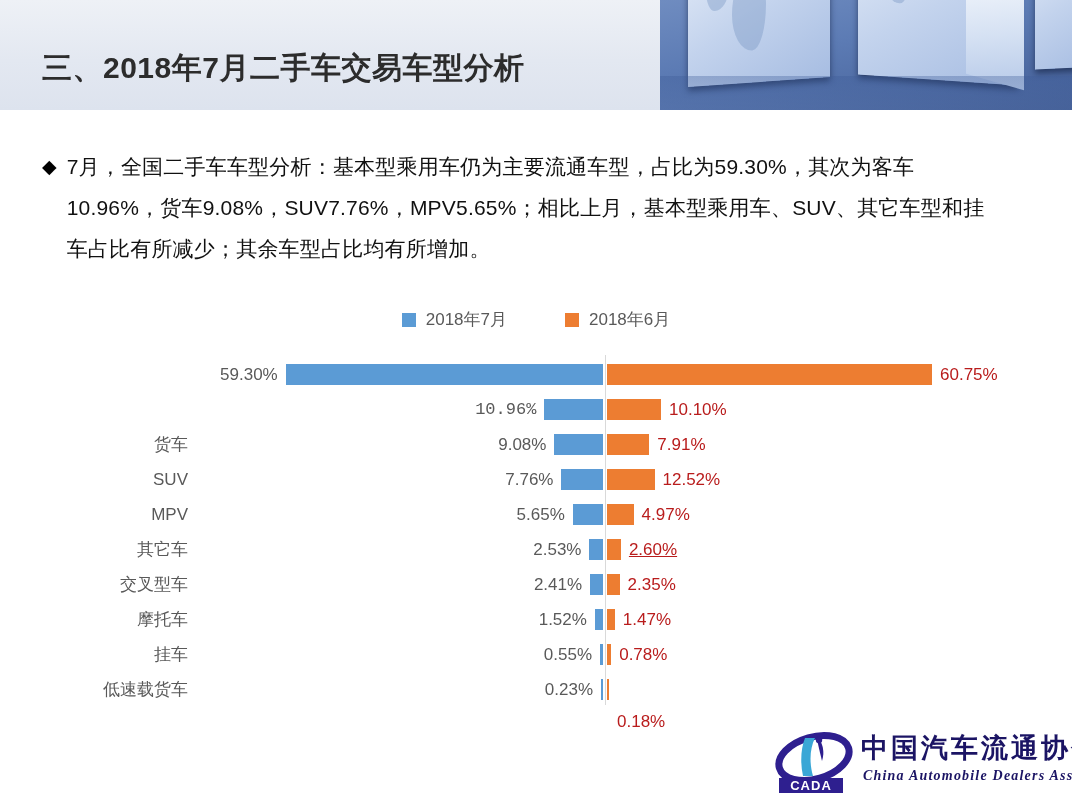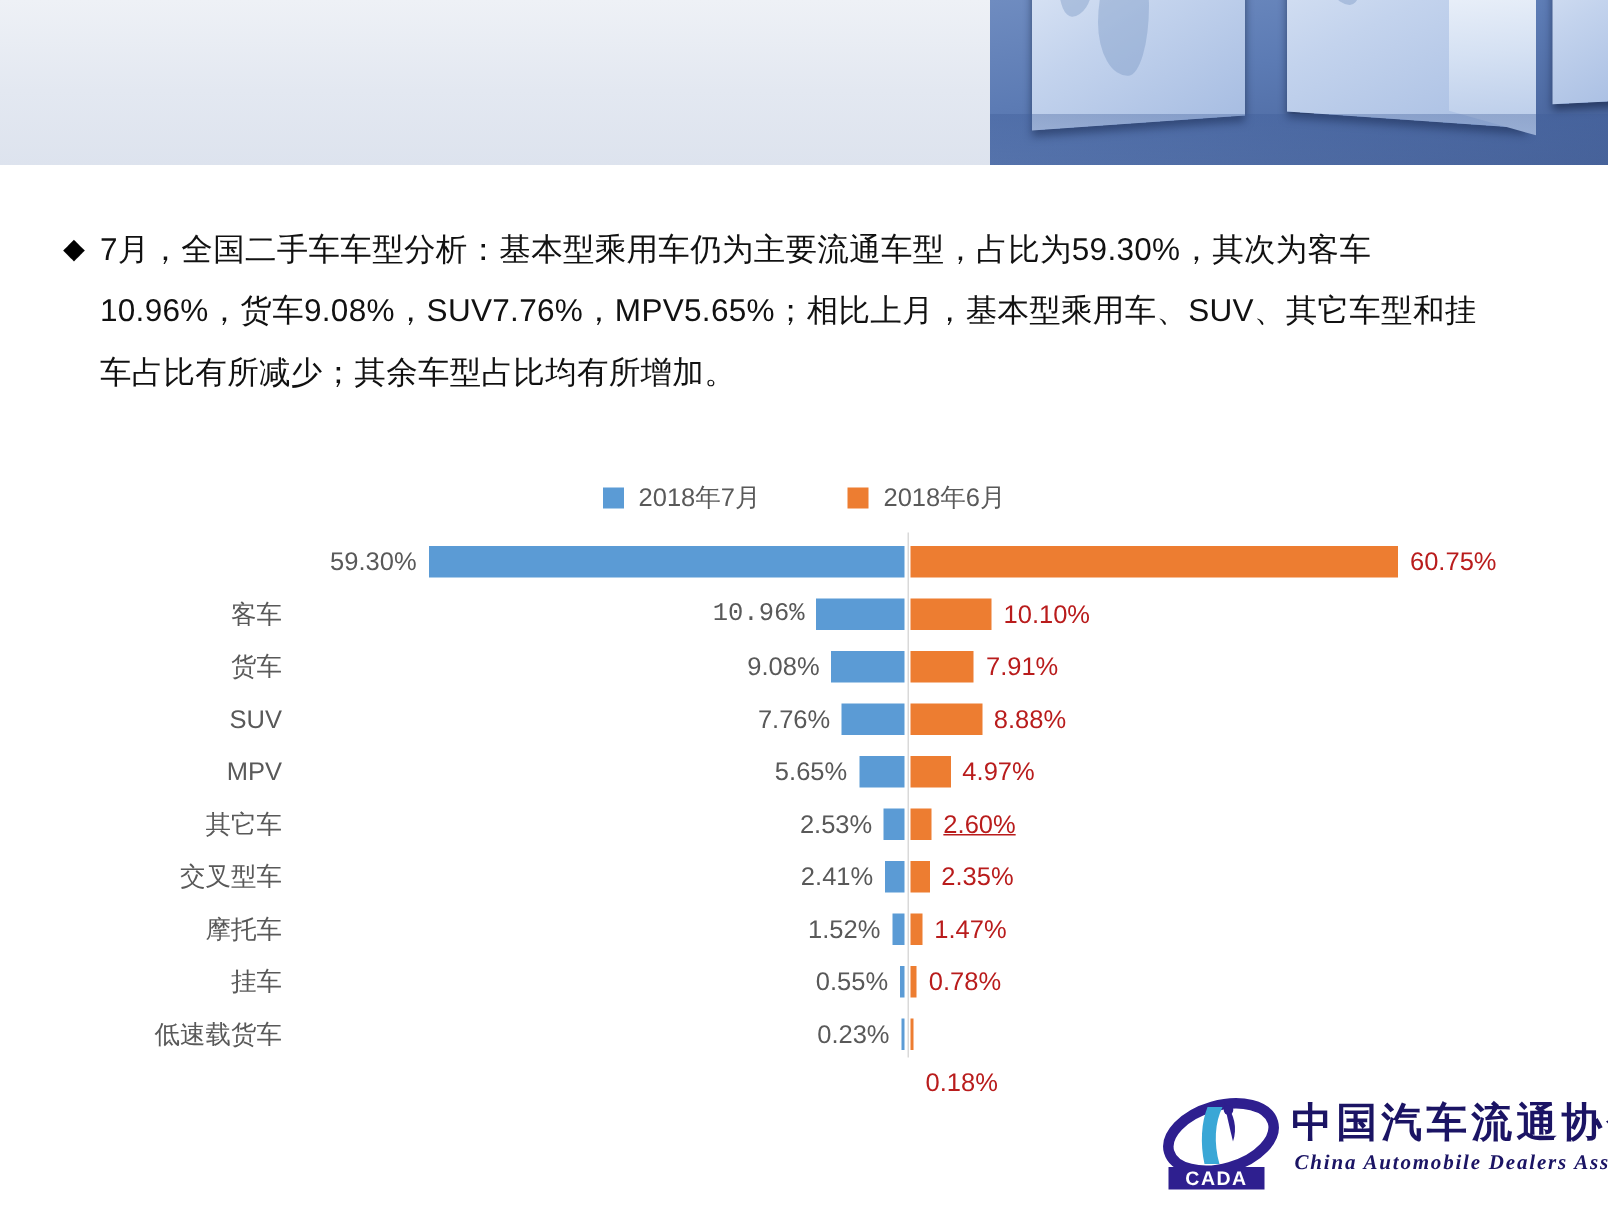--- a/index.html
+++ b/index.html
@@ -100,21 +100,21 @@
 
   
   .chart {
     position: absolute;
     left: 0; top: 300px;
     width: 1072px;
     height: 430px;
   }
   .legend {
     position: absolute;
-    left: 0; top: 20px;
+    left: 0; top: 8px;
     width: 1072px;
     display: flex;
     justify-content: center;
     gap: 58px;
     text-align: center;
   }
   .legend-item {
     display: flex;
     align-items: center;
     gap: 10px;
@@ -230,20 +230,21 @@
         <div class="map-blob b1"></div>
         <div class="map-blob b2"></div>
       </div>
       <div class="cube c2">
         <div class="map-blob b1"></div>
         <div class="cube-side"></div>
       </div>
       <div class="cube c3"></div>
       <div class="header-floor"></div>
     </div>
+    <div class="header-title">三、2018年7月二手车交易车型分析</div>
   </div>
 
   <div class="body-block">
     <div class="body-row">
       <span class="bullet">◆</span>
       <span class="body-text">7月，全国二手车车型分析：基本型乘用车仍为主要流通车型，占比为59.30%，其次为客车10.96%，货车9.08%，SUV7.76%，MPV5.65%；相比上月，基本型乘用车、SUV、其它车型和挂车占比有所减少；其余车型占比均有所增加。</span>
     </div>
   </div>
 
   <div class="chart">
@@ -262,39 +263,38 @@
     <div class="plot">
       <div class="axis-line"></div>
       <div id="rows">
           <div class="row" style="top: 2px;">
             <div class="bar-left" style="left: 285.745px; width: 317.255px; background: rgb(91, 155, 213);"></div>
             <div class="val-left" style="right: 794.255px;">59.30%</div>
             <div class="bar-right" style="left: 607px; width: 325.012px; background: rgb(237, 125, 49);"></div>
             <div class="val-right" style="left: 940.013px;">60.75%</div>
           </div>
           <div class="row" style="top: 37px;">
-            <div class="cat-label">客车</div>
             <div class="bar-left" style="left: 544.364px; width: 58.636px; background: rgb(91, 155, 213);"></div>
             <div class="val-left" style="right: 535.636px; font-family: Liberation Mono, monospace;">10.96%</div>
             <div class="bar-right" style="left: 607px; width: 54.035px; background: rgb(237, 125, 49);"></div>
             <div class="val-right" style="left: 669.035px;">10.10%</div>
           </div>
           <div class="row" style="top: 72px;">
             <div class="cat-label">货车</div>
             <div class="bar-left" style="left: 554.422px; width: 48.578px; background: rgb(91, 155, 213);"></div>
             <div class="val-left" style="right: 525.578px;">9.08%</div>
             <div class="bar-right" style="left: 607px; width: 42.3185px; background: rgb(237, 125, 49);"></div>
             <div class="val-right" style="left: 657.318px;">7.91%</div>
           </div>
           <div class="row" style="top: 107px;">
             <div class="cat-label">SUV</div>
             <div class="bar-left" style="left: 561.484px; width: 41.516px; background: rgb(91, 155, 213);"></div>
             <div class="val-left" style="right: 518.516px;">7.76%</div>
             <div class="bar-right" style="left: 607px; width: 47.508px; background: rgb(237, 125, 49);"></div>
-            <div class="val-right" style="left: 662.508px;">8.88%</div>
+            <div class="val-right" style="left: 662.508px;">12.52%</div>
           </div>
           <div class="row" style="top: 142px;">
             <div class="cat-label">MPV</div>
             <div class="bar-left" style="left: 572.773px; width: 30.2275px; background: rgb(91, 155, 213);"></div>
             <div class="val-left" style="right: 507.227px;">5.65%</div>
             <div class="bar-right" style="left: 607px; width: 26.5895px; background: rgb(237, 125, 49);"></div>
             <div class="val-right" style="left: 641.59px;">4.97%</div>
           </div>
           <div class="row" style="top: 177px;">
             <div class="cat-label">其它车</div>

